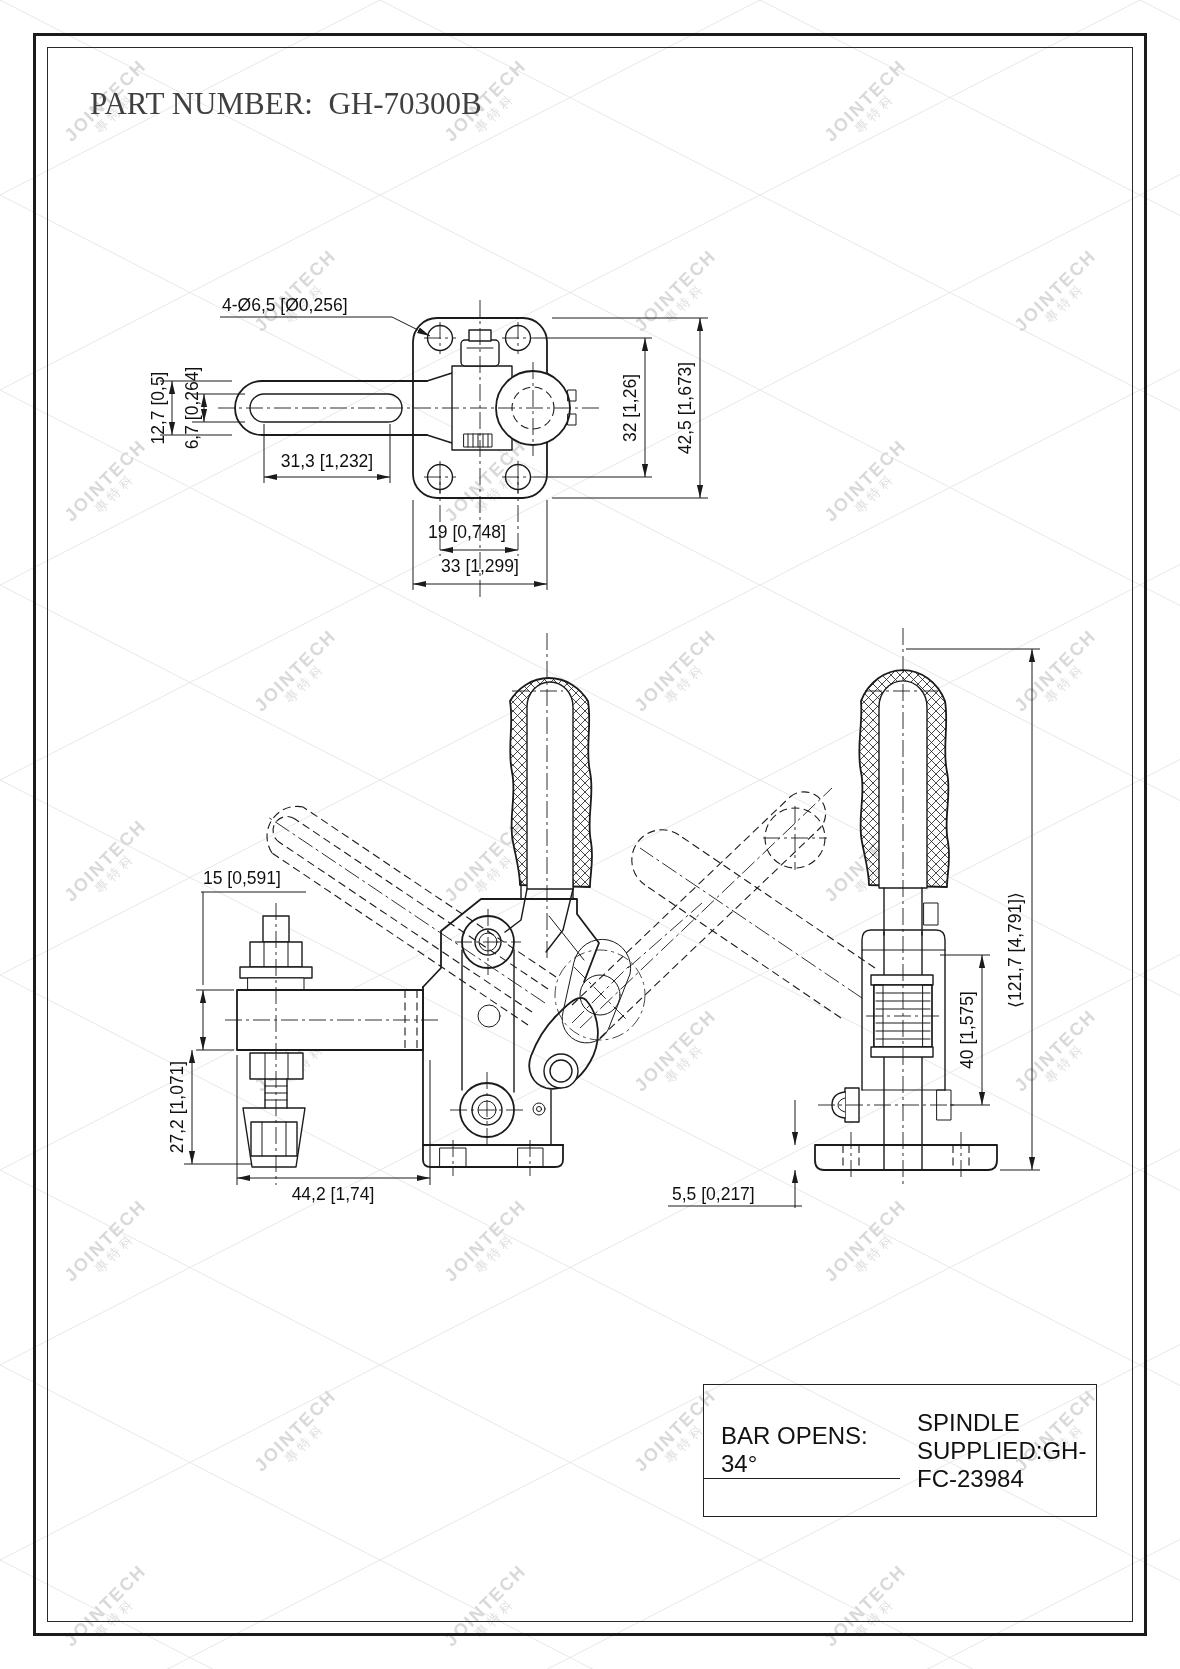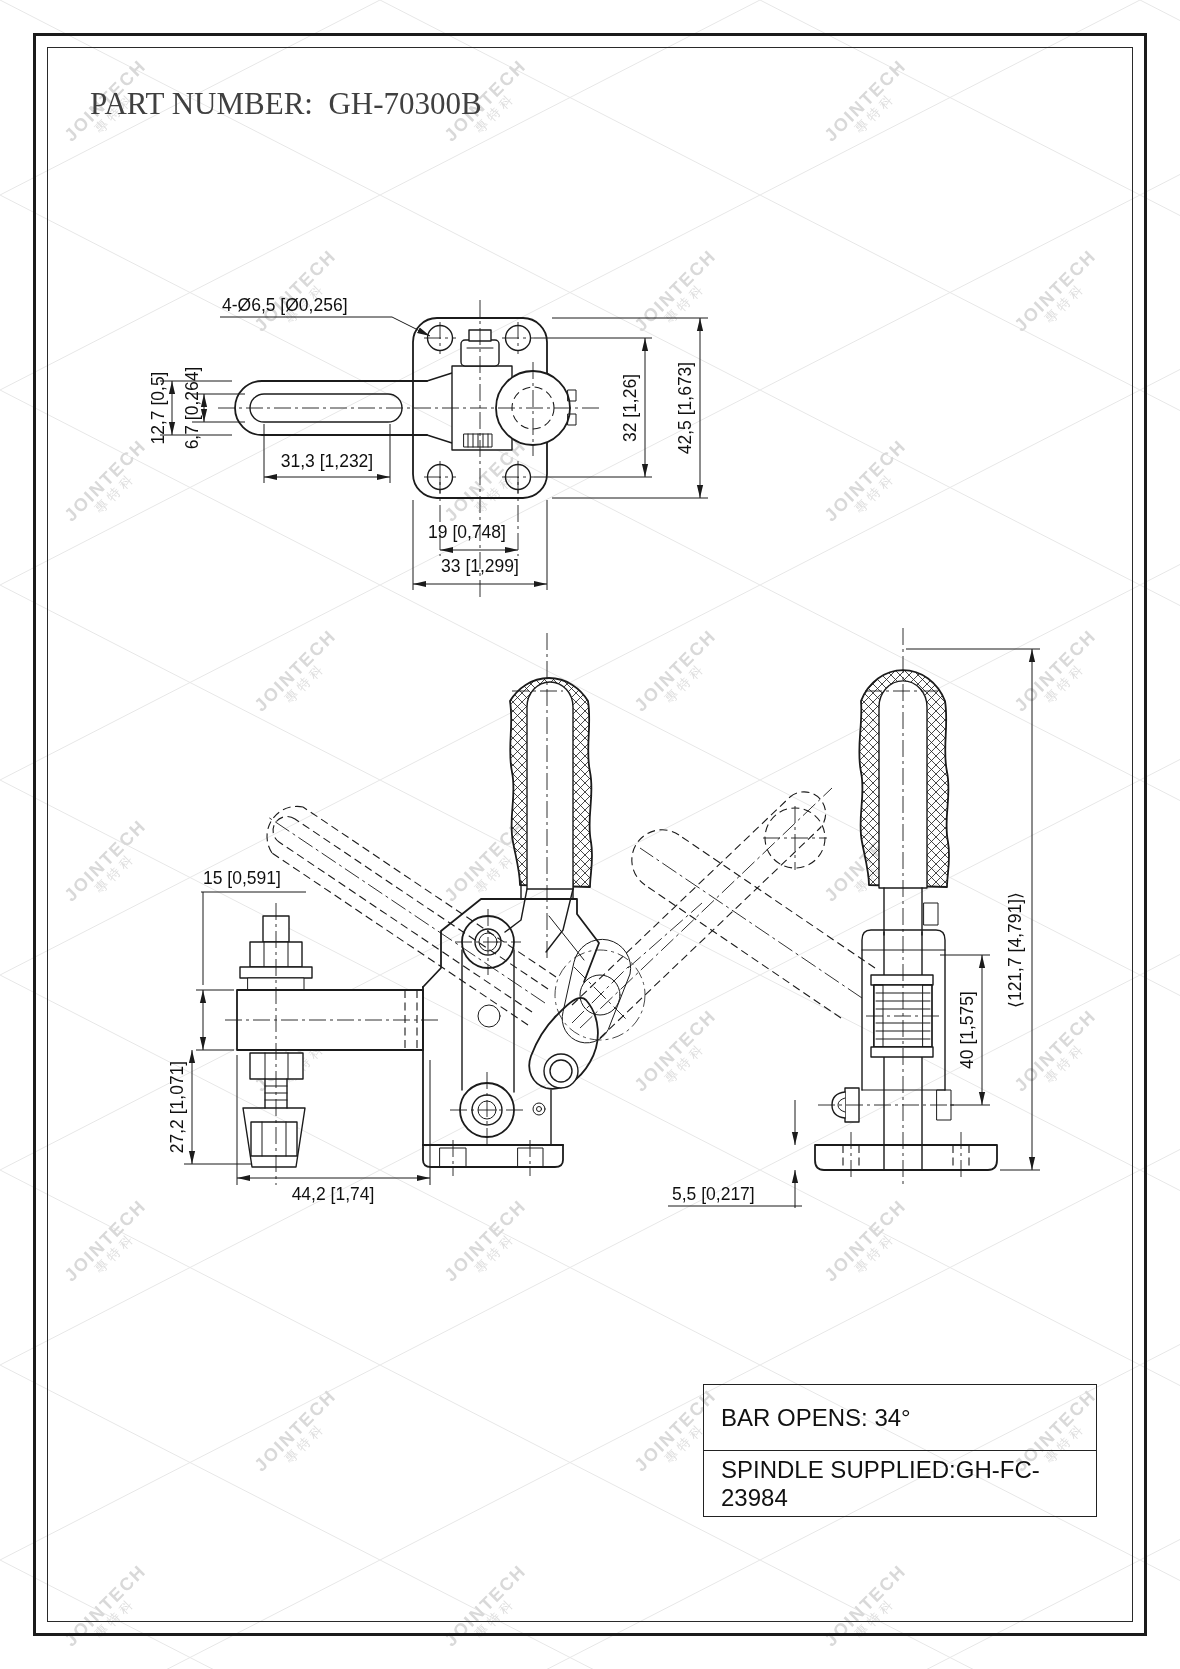--- a/index.html
+++ b/index.html
@@ -22,21 +22,21 @@
   .o14{fill:none;stroke:#1b1b1b;stroke-width:1.4;stroke-linecap:round;stroke-linejoin:round}
   .o10{fill:none;stroke:#1b1b1b;stroke-width:1;stroke-linecap:round;stroke-linejoin:round}
   .dash{fill:none;stroke:#1b1b1b;stroke-width:1.1;stroke-dasharray:8 4.5}
   .cl{fill:none;stroke:#1b1b1b;stroke-width:.9;stroke-dasharray:17 4 3 4}
   .dim{fill:none;stroke:#1b1b1b;stroke-width:1}
   .wf{fill:#fff}
   .dtxt{font:17.5px "Liberation Sans",sans-serif;fill:#101010}
   .dtxt2{font:17.5px "Liberation Sans","DejaVu Sans",sans-serif;fill:#101010}
   
   .spec{position:absolute;left:703px;top:1384px;width:392px;height:131px;z-index:4;
-      border:1.6px solid #222;background:transparent;display:flex;flex-direction:column;}
+      border:1.6px solid #222;background:transparent;display:flex;flex-direction:row;align-items:center;}
   .spec .row{flex:1;display:flex;align-items:center;padding-left:17px;
       border-bottom:1.4px solid #222;font-size:24px;color:#111;}
   .spec .row:last-child{border-bottom:none;}
 </style>
 </head>
 <body>
 
 <div class="sheet">
 
   <svg class="bg-x" width="1180" height="1669">

